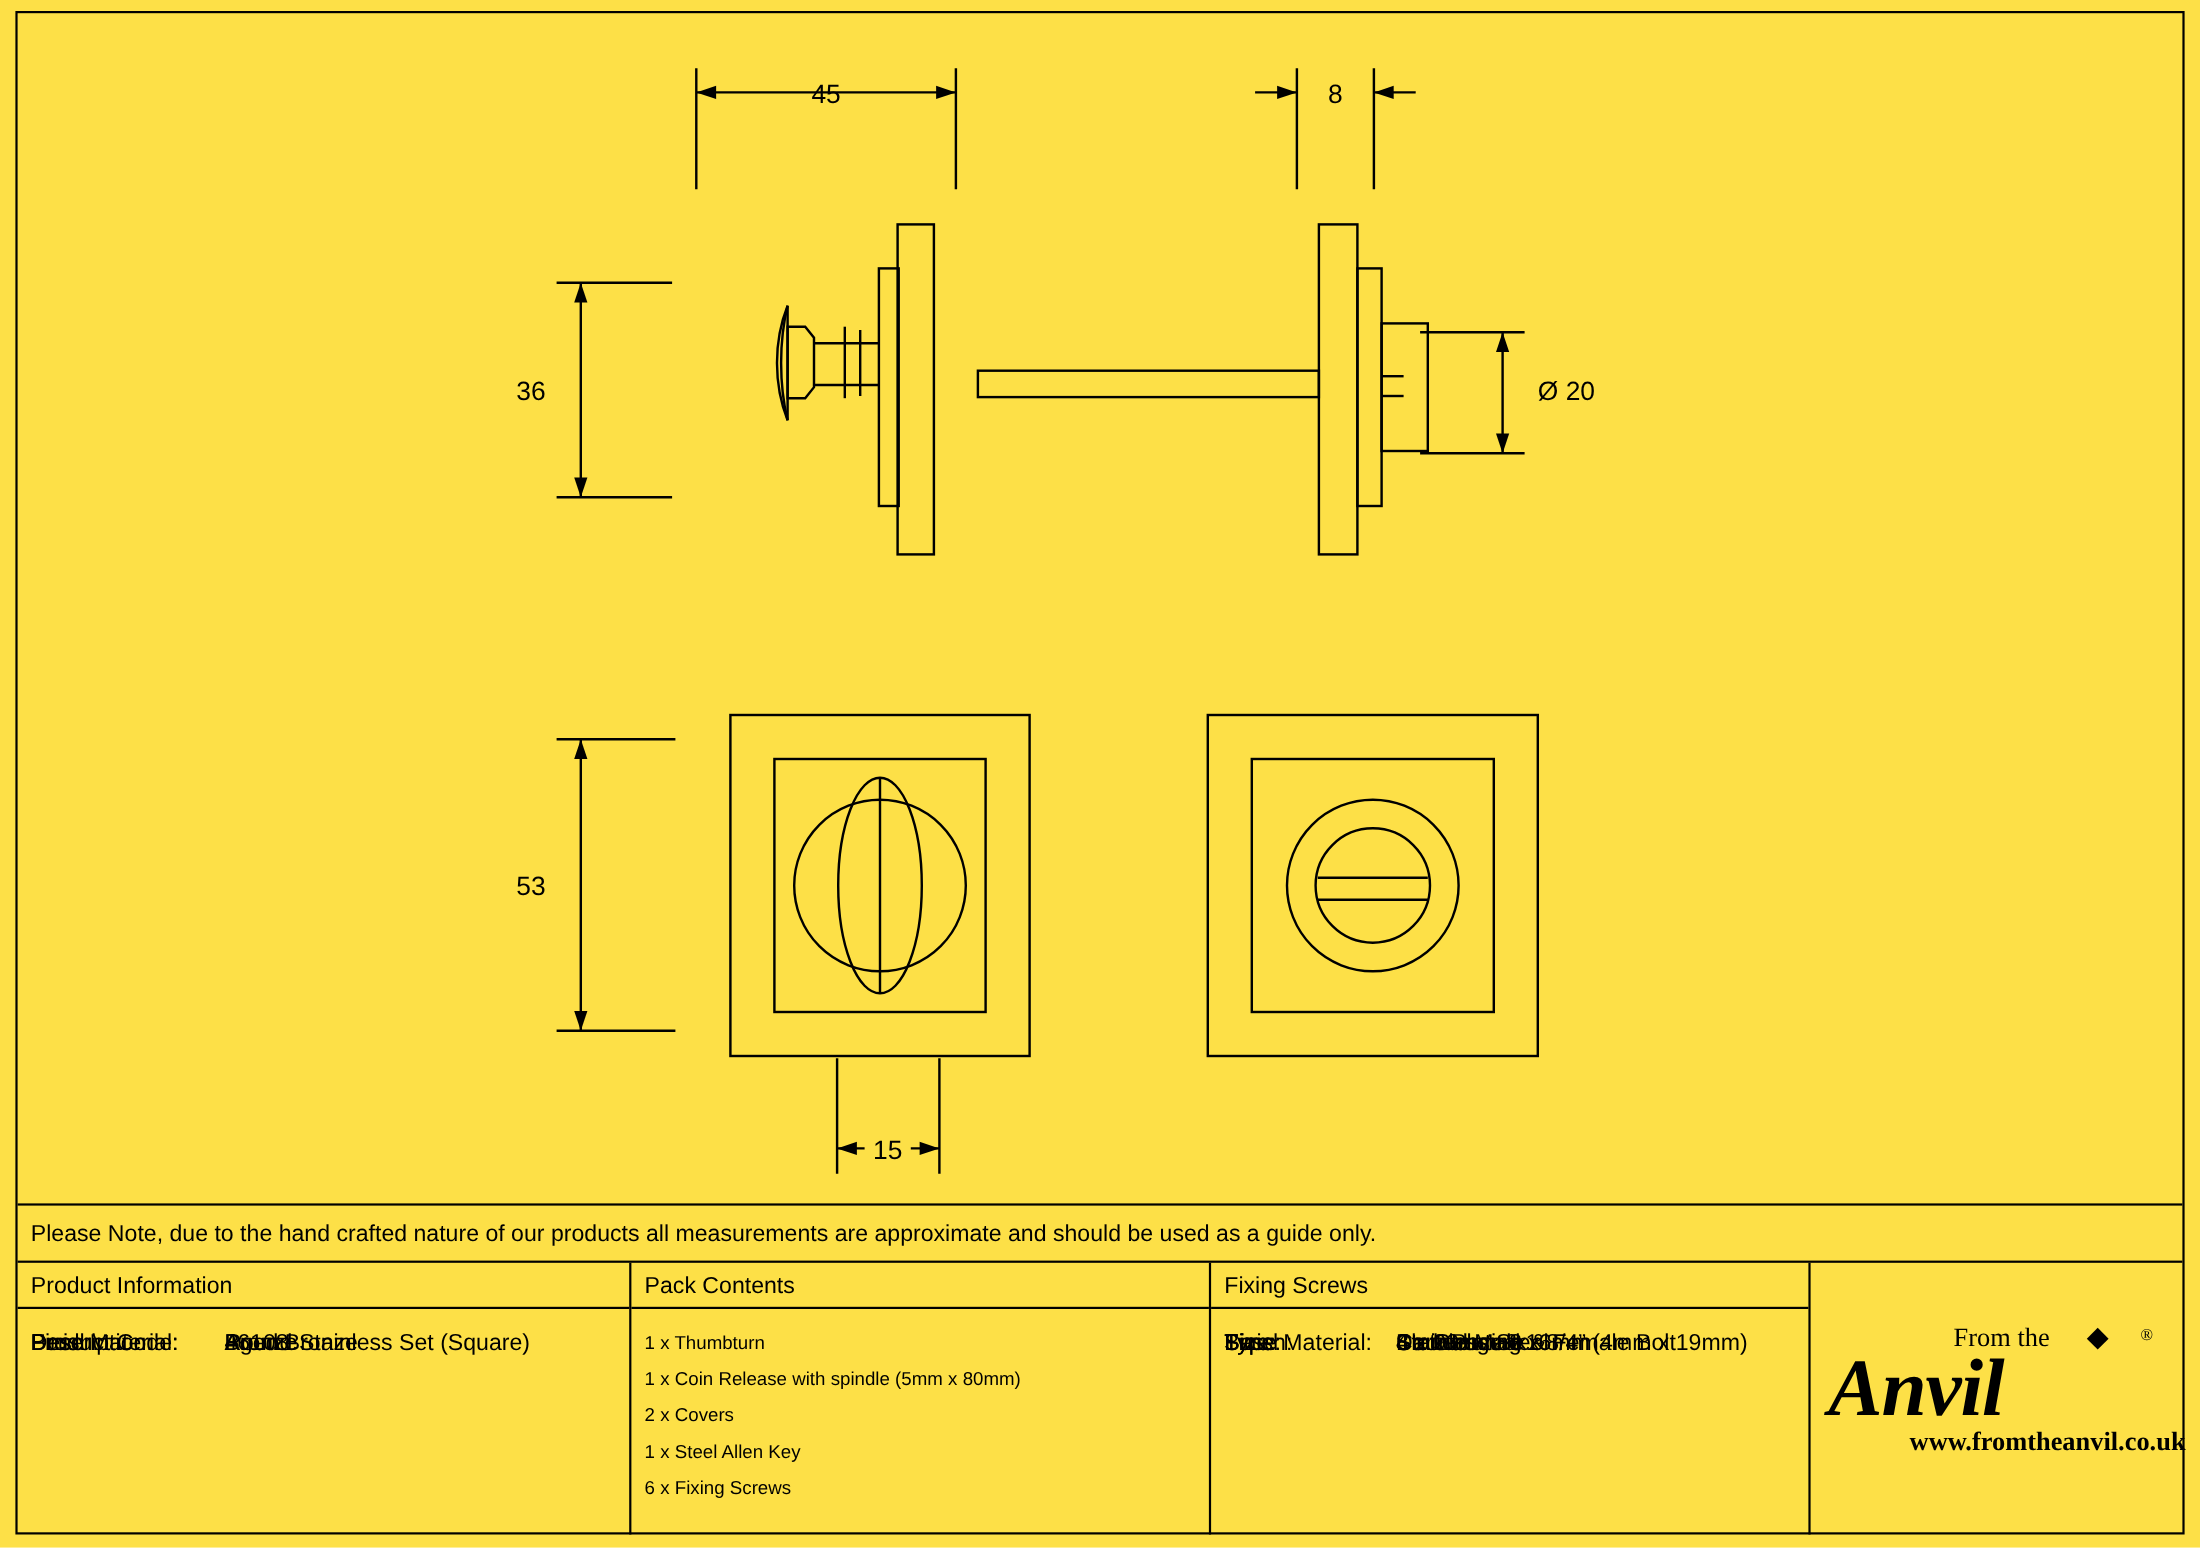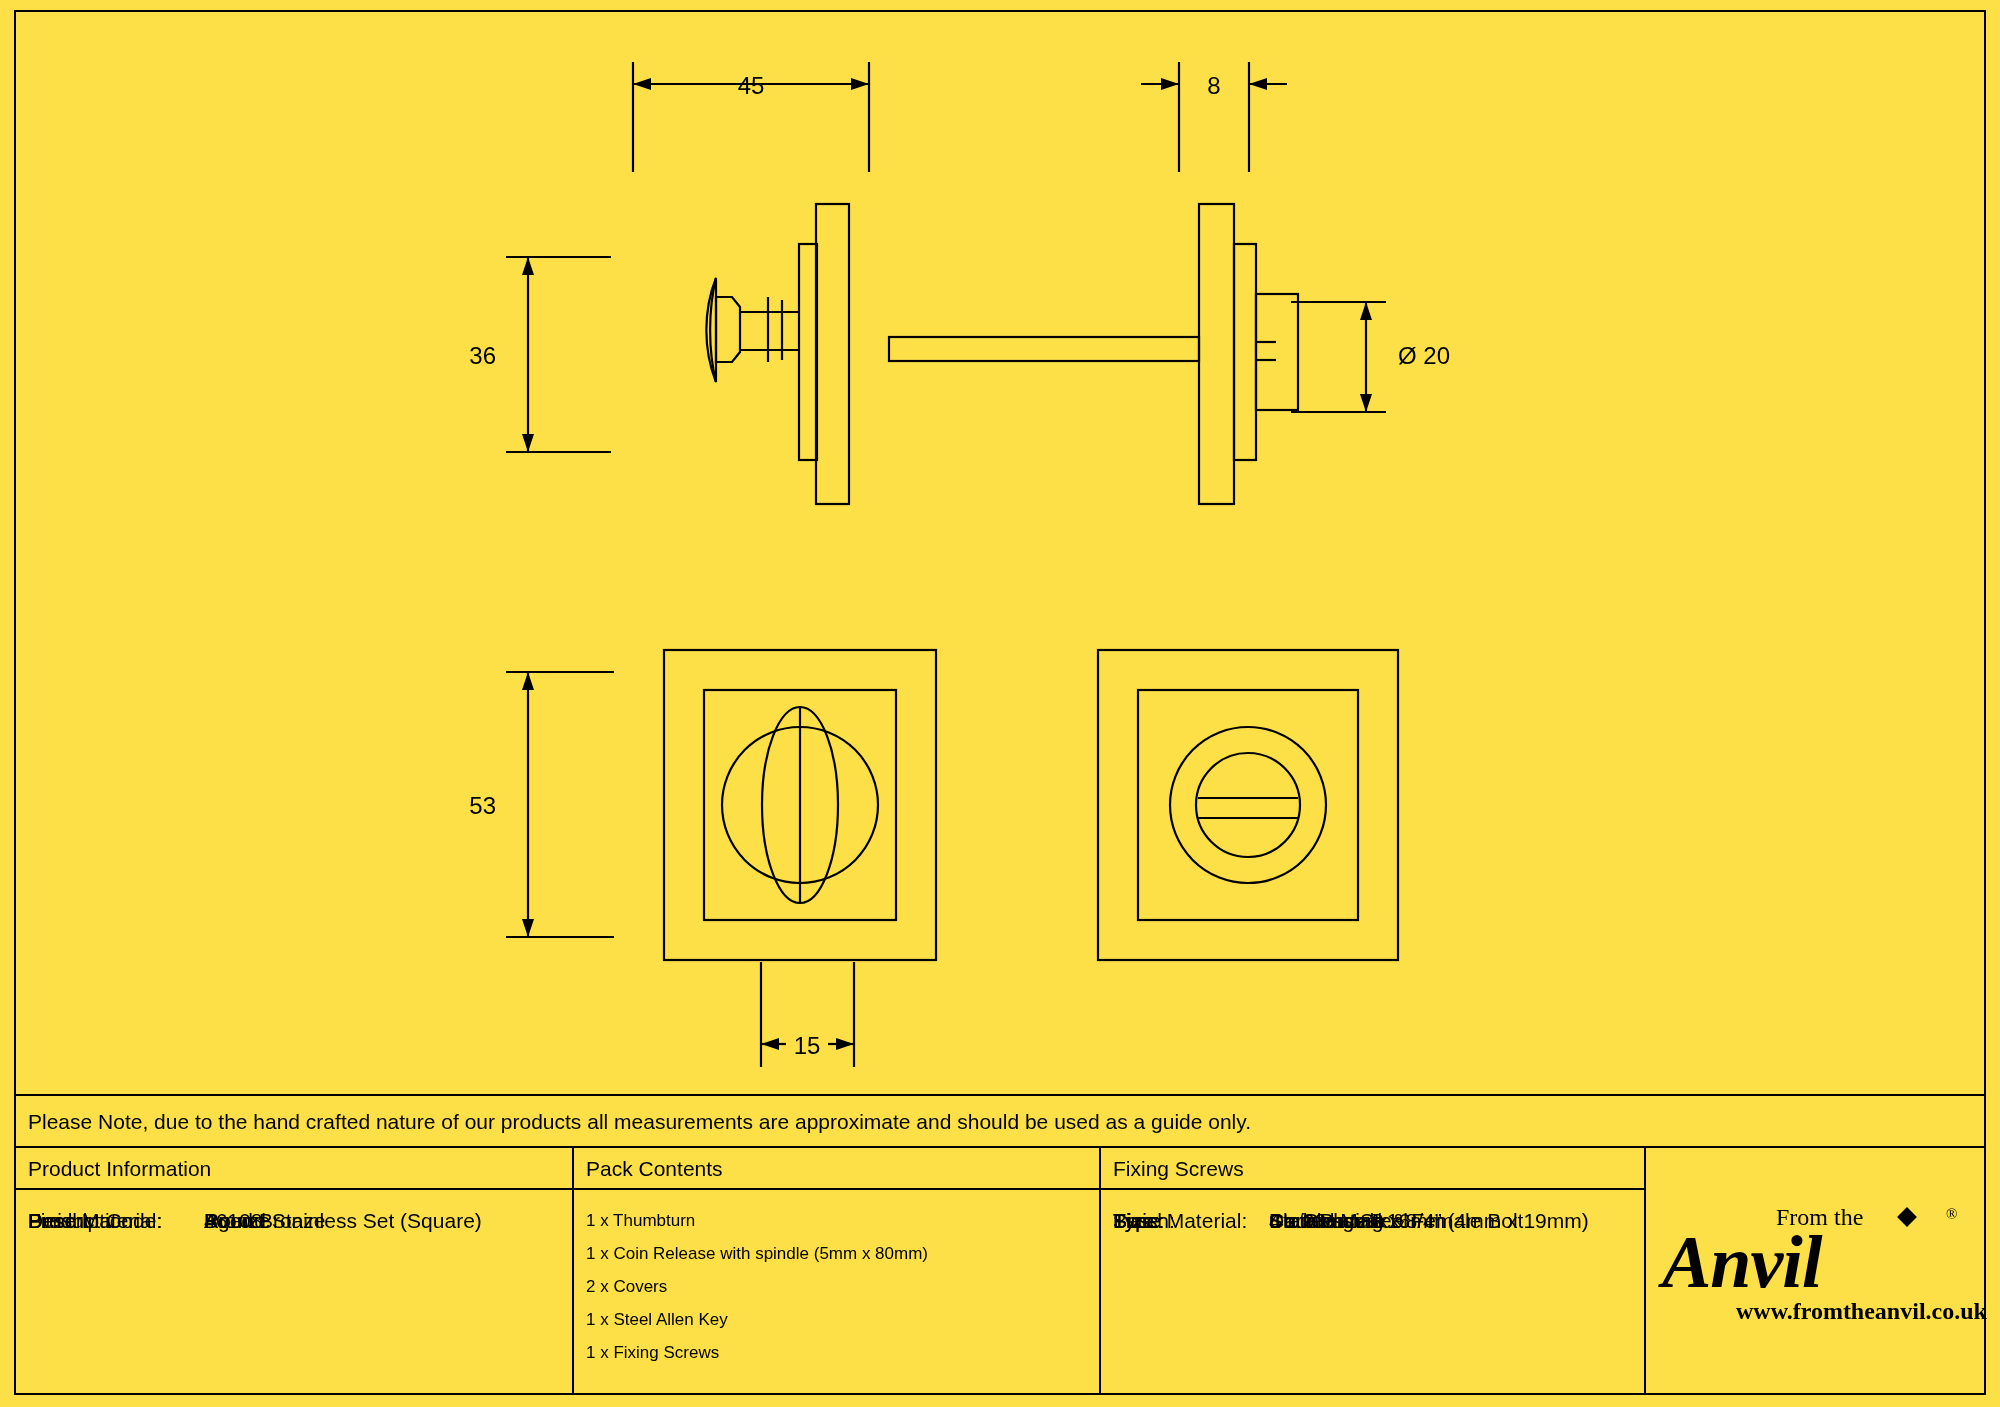--- a/index.html
+++ b/index.html
@@ -170,21 +170,21 @@
 
       <div class="col col-2">
         <div class="col-head">
           <span>Pack Contents</span>
         </div>
         <div class="col-body body-pad">
           <div class="plain">1 x Thumbturn</div>
           <div class="plain">1 x Coin Release with spindle (5mm x 80mm)</div>
           <div class="plain">2 x Covers</div>
           <div class="plain">1 x Steel Allen Key</div>
-          <div class="plain">1 x Fixing Screws</div>
+          <div class="plain">6 x Fixing Screws</div>
         </div>
       </div>
 
       <div class="col col-3">
         <div class="col-head">
           <span>Fixing Screws</span>
         </div>
         <div class="col-body body-pad">
           <div class="kv kv3">
             <span class="k">Size:</span>

